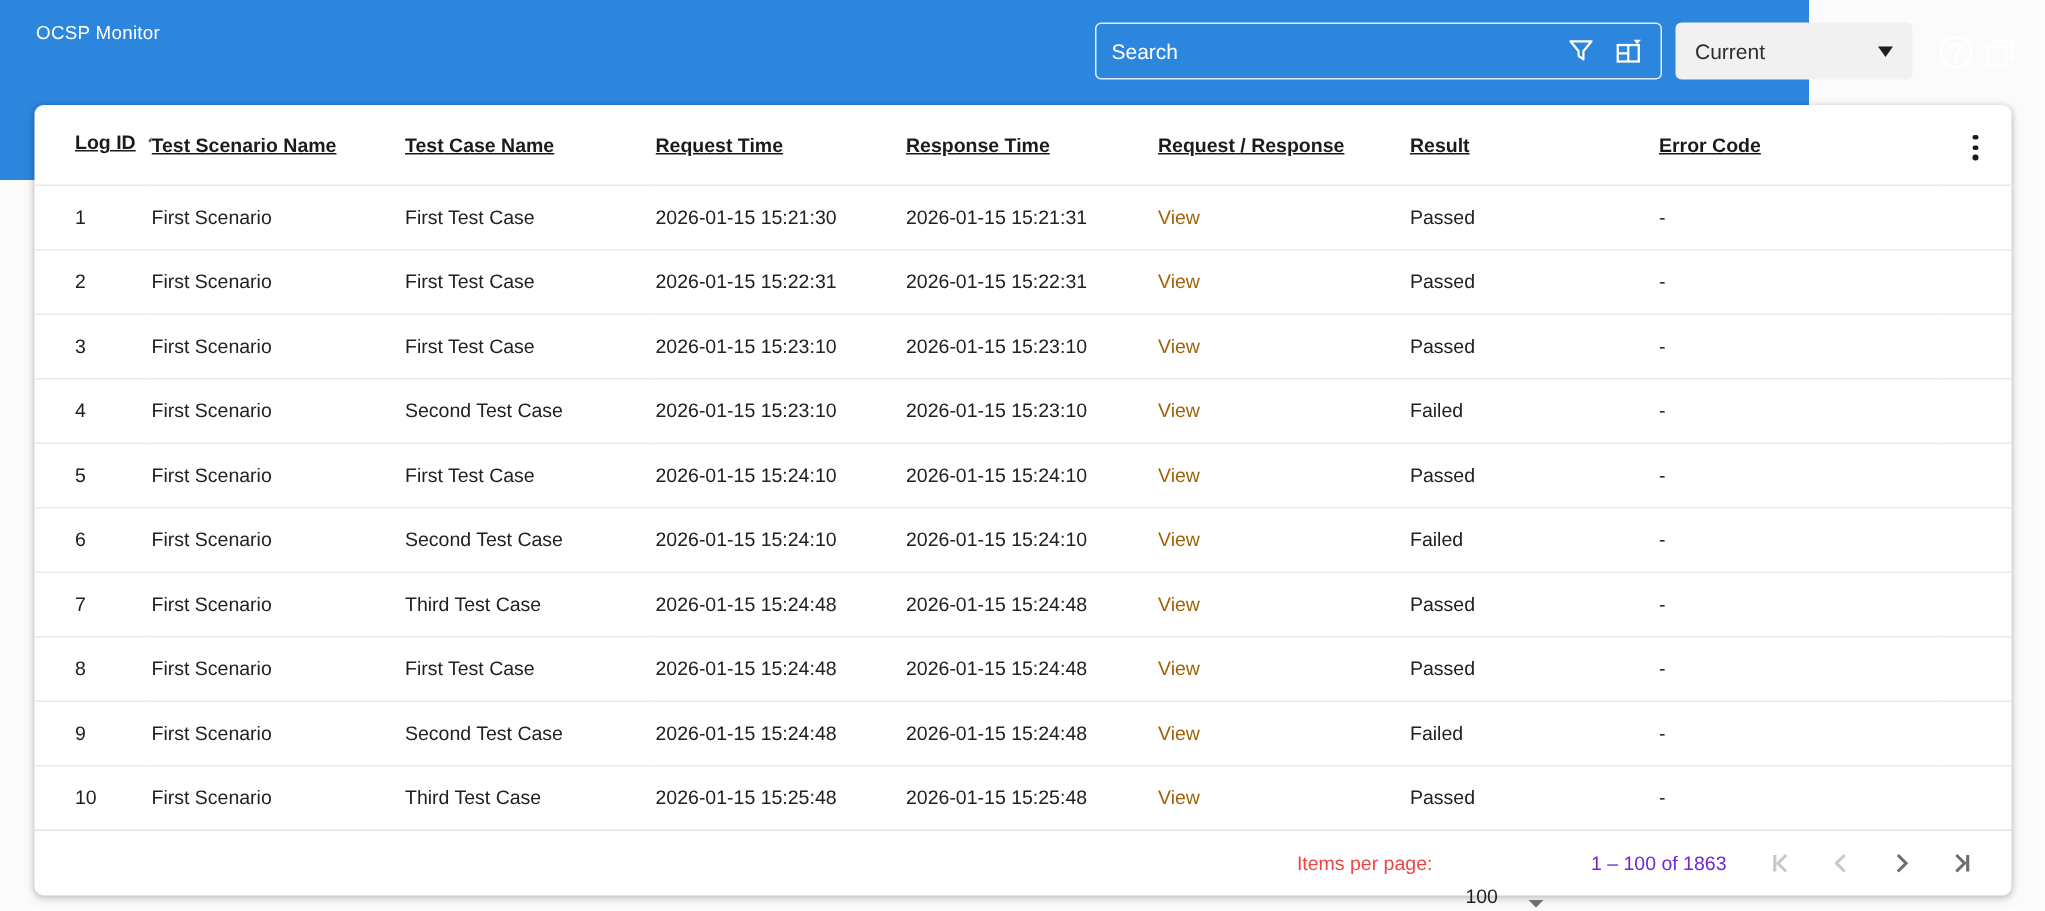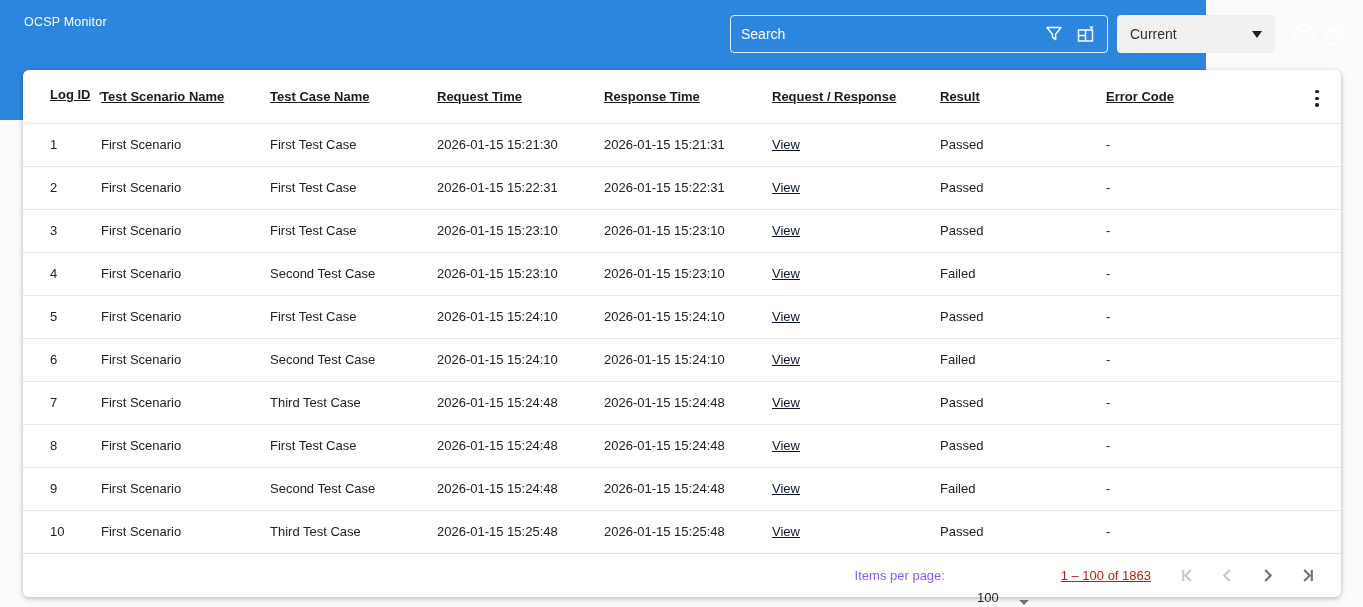--- a/index.html
+++ b/index.html
@@ -48,37 +48,37 @@
   table { width:1318px; border-collapse:collapse; table-layout:fixed; }
   th, td { padding:0; text-align:left; vertical-align:middle; overflow:hidden; white-space:nowrap; }
   thead th { height:53px; font-size:13px; font-weight:bold; color:#1b1b1b; cursor:pointer;text-decoration:underline; }
   thead th.c-first { padding-left:27px; }
   tbody td { height:43px; font-size:13px; color:#212121; border-top:1px solid #e9e9e9; }
   tbody td.c-first { padding-left:27px; }
   .sort-icon { display:inline-block; vertical-align:-3px; margin-left:6px; }
   .kebab-cell { text-align:center; }
   .kebab { display:inline-flex; flex-direction:column; gap:3.2px; padding:4px 8px; cursor:pointer; }
   .kebab i { width:3.6px; height:3.6px; border-radius:50%; background:#1b1b1b; }
-  a.view-link { color:#0f172a; text-decoration:underline; cursor:pointer; }
+  a.view-link { color:#a16207; cursor:pointer; }
 
   
   .paginator {
     position:absolute; left:0; bottom:0; width:1318px; height:44px;
     border-top:1px solid #e3e3e3;
     display:flex; align-items:center; justify-content:flex-end;
     padding-right:14px; font-size:13px;
   }
-  .pp-label { color:#8b5cf6; margin-right:28px; }
+  .pp-label { color:#ef4444; margin-right:18px; }
   .pp-select {
     display:inline-flex; align-items:flex-end; gap:20px;
     border-bottom:1px solid #8d8d8d; padding:3px 4px 7px 4px;
     margin-right:28px; color:#1f1f1f; cursor:pointer;margin-top:48px;
   }
   .pp-caret { width:0; height:0; border-left:5px solid transparent; border-right:5px solid transparent; border-top:5.5px solid #6f6f6f; }
-  .pp-range { color:#b91c1c; margin-right:16px;text-decoration:underline; }
+  .pp-range { color:#6d28d9; margin-right:16px; }
   .nav-btn { width:40px; height:40px; display:flex; align-items:center; justify-content:center; cursor:pointer; }
   .nav-btn.disabled { cursor:default; }
 </style>
 </head>
 <body>
 
 <header class="appbar">
   <div class="app-name">OCSP Monitor</div>
 
   <div class="search-box">

